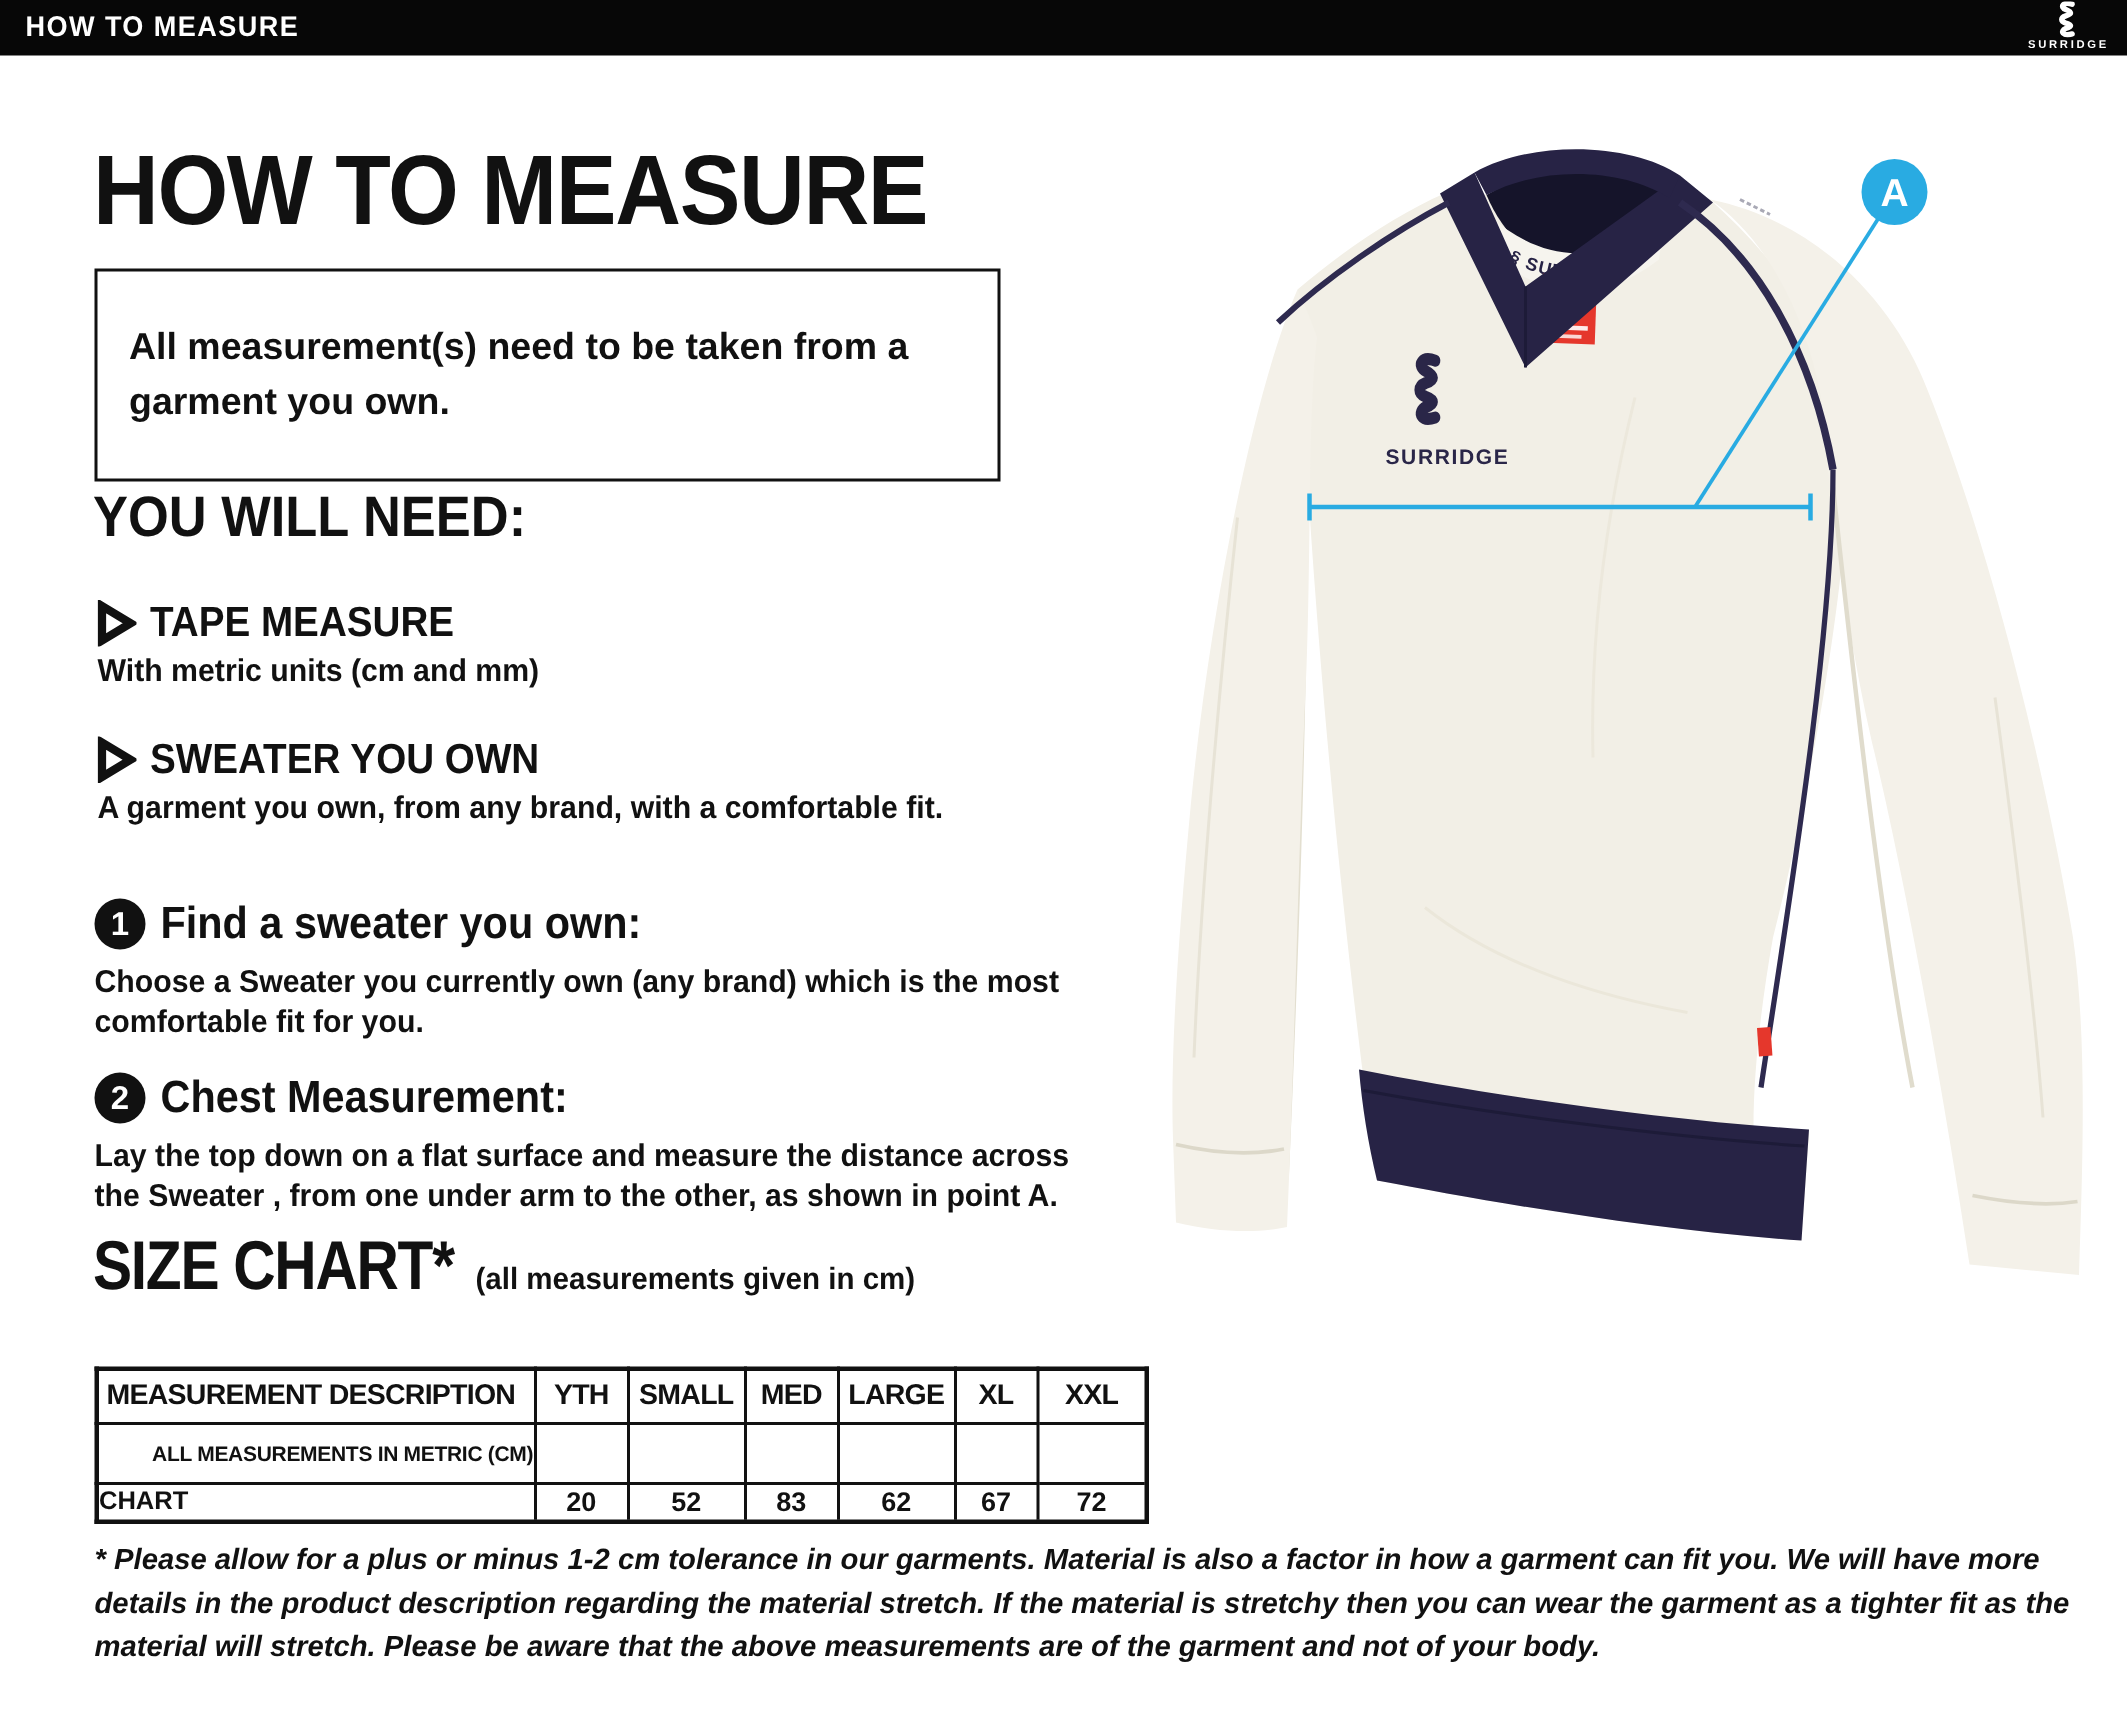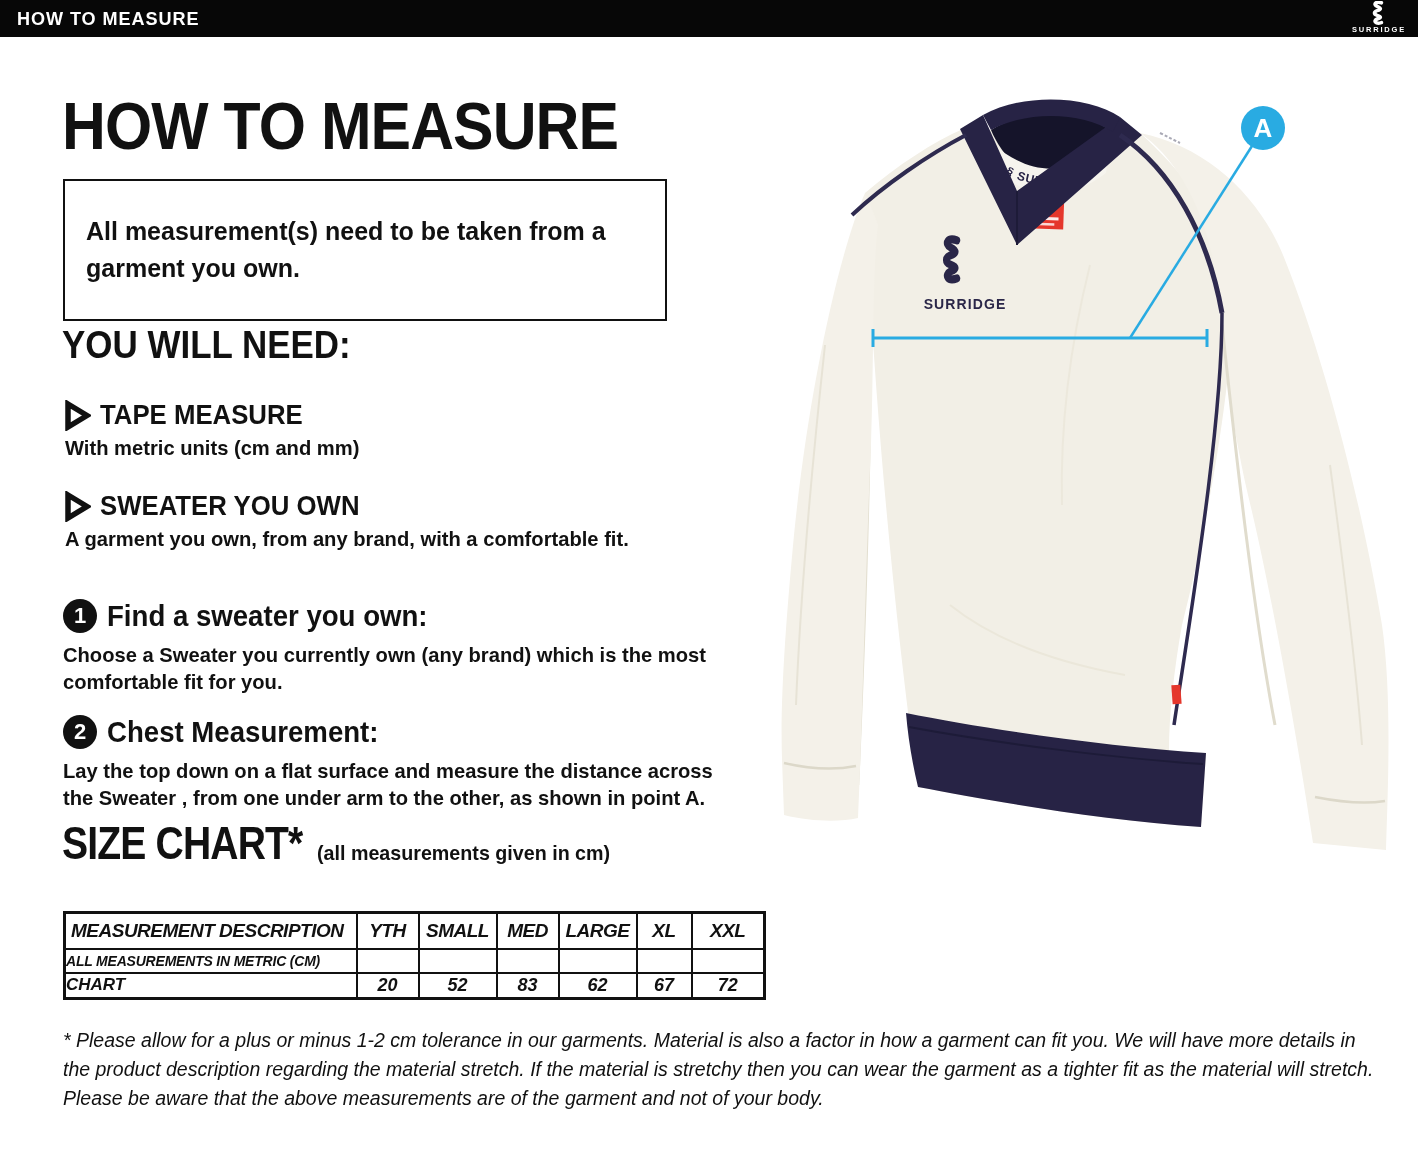--- a/index.html
+++ b/index.html
@@ -41,31 +41,31 @@
   .sc-h { font-size:46px; font-weight:bold; white-space:nowrap; display:inline-block;
           transform:scaleX(.85); transform-origin:left bottom; letter-spacing:-1px; }
   .sc-sub { font-size:20.5px; font-weight:bold; padding-bottom:5px; margin-left:-28px;
             white-space:nowrap; display:inline-block; transform:scaleX(.96);
             transform-origin:left bottom; }
 
   
   table.size { left:63px; top:911px; border-collapse:collapse; table-layout:fixed;
                border:3px solid #111; }
   table.size th, table.size td { border:2px solid #111; padding:0; overflow:hidden;
-                                 white-space:nowrap;font-style:italic; }
+                                 white-space:nowrap; }
   .thead-row th { height:36px; font-size:19px; font-weight:bold; letter-spacing:-0.5px;
                   text-align:center; }
   .thead-row th:first-child { text-align:left; padding-left:5px; }
-  .row-metric th { height:24px; font-size:14px; font-weight:bold; text-align:left;
+  .row-metric th { height:40px; font-size:14px; font-weight:bold; text-align:right;
                    padding-left:5px; letter-spacing:-0.2px; }
   .row-chest th { height:26px; font-size:17px; font-weight:bold; text-align:left;
                   padding-left:5px; }
   .row-metric td, .row-chest td { text-align:center; font-size:18px; font-weight:bold; }
 
-  .footnote { left:63px; top:1026px; width:1320px; font-size:19.5px; font-weight:normal;
+  .footnote { left:63px; top:1026px; width:1320px; font-size:19.5px; font-weight:bold;
               font-style:italic; line-height:29px; }
 
   .fig { left:770px; top:85px; }
 </style>
 </head>
 <body>
 
 <div class="abs topbar">
   <span class="topbar-title">HOW TO MEASURE</span>
   <div class="topbar-logo">

